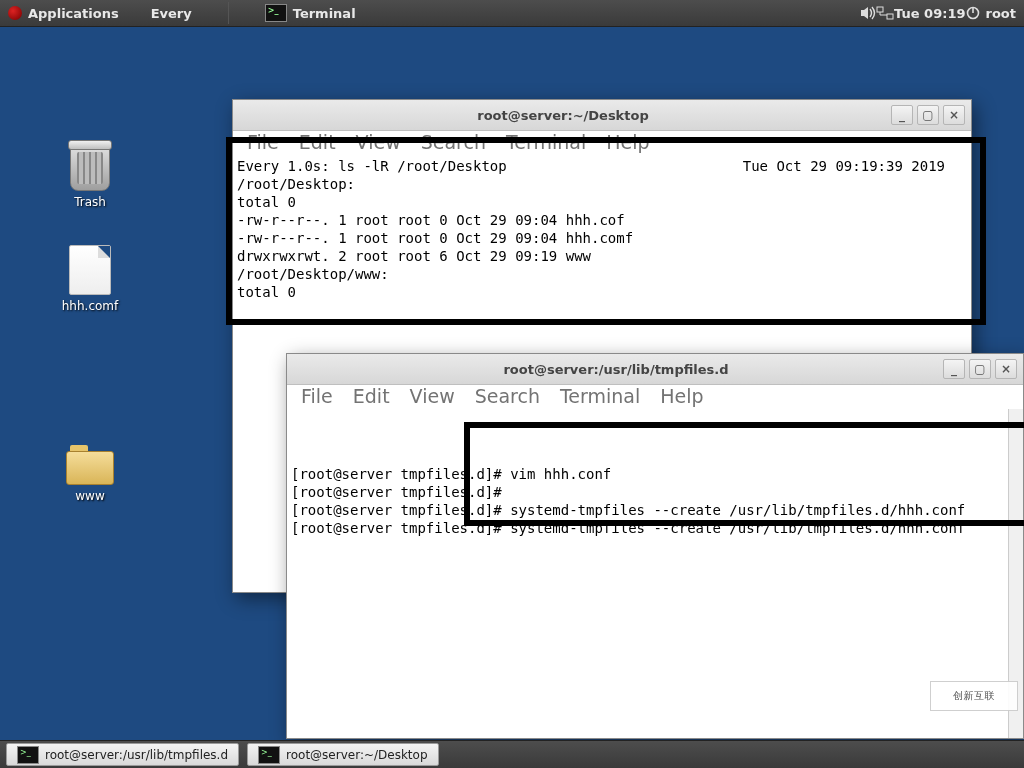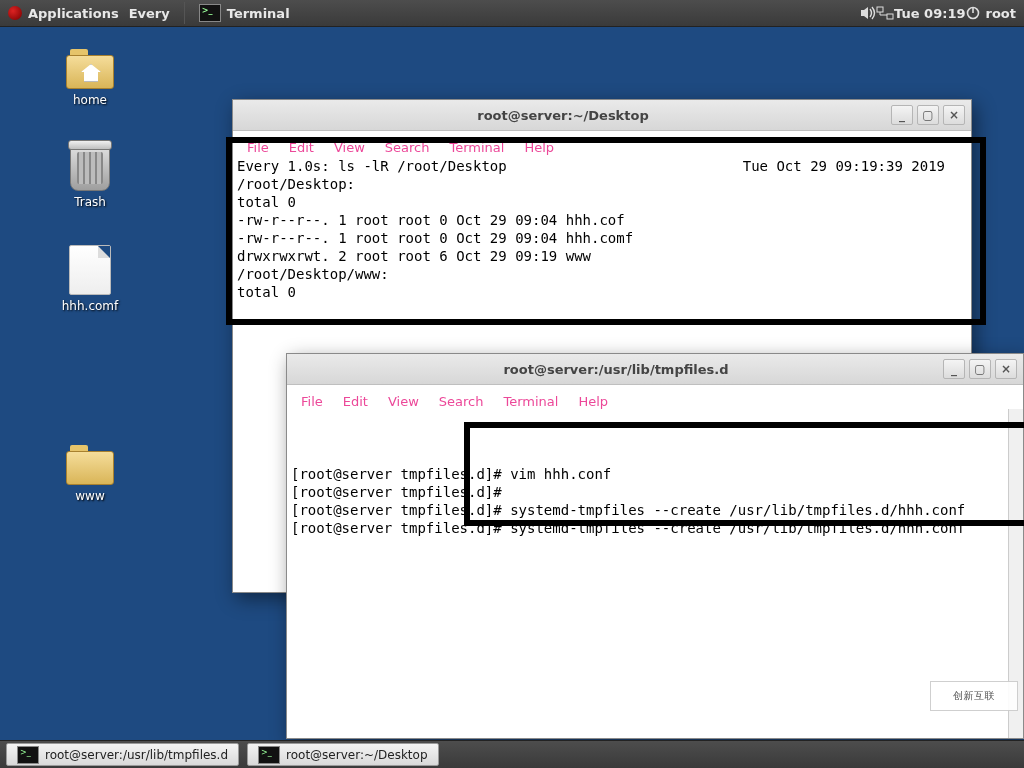--- a/index.html
+++ b/index.html
@@ -21,21 +21,21 @@
     color: #e8e8e8;
     display: flex;
     align-items: center;
     font-size: 13px;
     font-weight: bold;
     padding: 0 8px;
     box-sizing: border-box;
     border-bottom: 1px solid #222;
     z-index: 100;
   }
-  .panel-left { display:flex; align-items:center; gap:10px; }
+  .panel-left { display:flex; align-items:center; gap:32px; }
   .panel-right { margin-left:auto; display:flex; align-items:center; }
   .panel-sep { width:1px; height:22px; background:#555; margin:0 4px; }
   .panel-item { display:flex; align-items:center; gap:6px; cursor:pointer; }
   .redhat-icon {
     width:14px; height:14px; border-radius:50%;
     background: radial-gradient(circle at 35% 35%, #d22, #700);
     display:inline-block;
   }
   .term-mini {
     width:20px; height:16px; background:#111; border:1px solid #888;
@@ -133,23 +133,23 @@
   .win-btn {
     width:20px; height:18px; margin-left:4px;
     display:flex; align-items:center; justify-content:center;
     font-size:12px; color:#555;
     background:linear-gradient(#f4f4f4,#dcdcdc);
     border:1px solid #b5b5b5; border-radius:2px;
     cursor:pointer;
   }
   .menubar {
     height:24px;
-    display:flex; align-items:flex-end; gap:20px;
+    display:flex; align-items:flex-start; gap:20px;
     padding:0 14px;
-    font-size:13px; color:#ec4899;
+    font-size:19px; color:#737373;
     background:#fff;
   }
   .menubar span { cursor:pointer; }
   .term-body {
     flex:1;
     background:#fff;
     color:#000;
     font-family:"DejaVu Sans Mono","Liberation Mono",monospace;
     font-size:14px;
     line-height:18px;
@@ -247,27 +247,20 @@
         <circle cx="7" cy="7" r="5.5" fill="none" stroke="#ddd" stroke-width="1.6"></circle>
         <line x1="7" y1="1" x2="7" y2="7" stroke="#ddd" stroke-width="1.6"></line>
       </svg>
       <span>root</span>
     </div>
   </div>
 </div>
 
 <div class="desktop">
 
-  <div class="desktop-icon" style="left:35px; top:22px;">
-    <div class="folder-glyph home">
-      <div class="tab"></div>
-        <div class="body"></div>
-    </div>
-    <div class="label">home</div>
-  </div>
 
   <div class="desktop-icon" style="left:35px; top:118px;">
     <div class="trash-glyph"></div>
     <div class="label">Trash</div>
   </div>
 
   <div class="desktop-icon" style="left:35px; top:218px;">
     <div class="file-glyph"></div>
     <div class="label">hhh.comf</div>
   </div>

